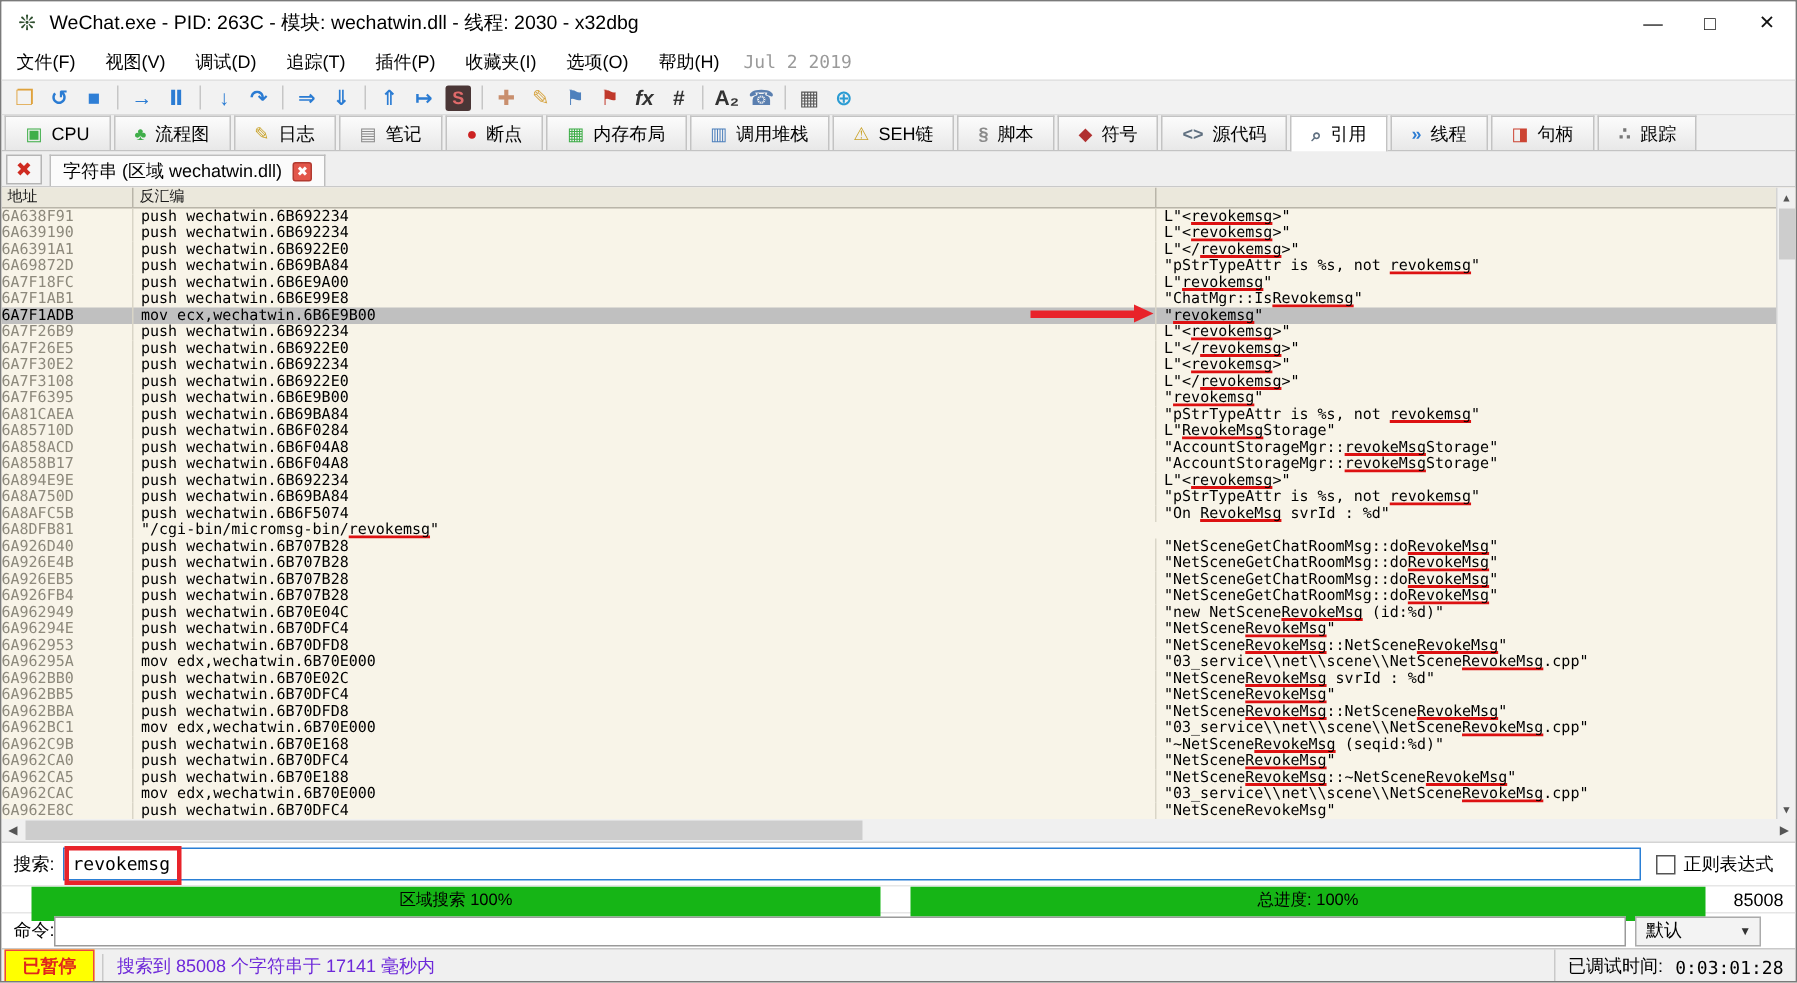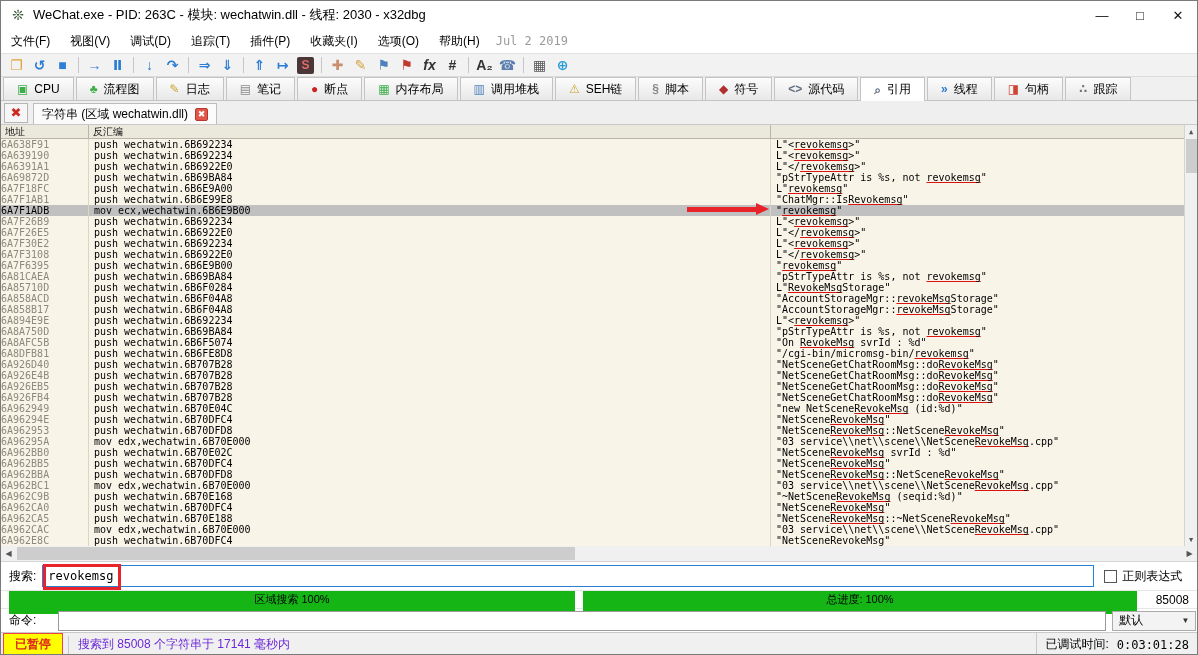--- a/index.html
+++ b/index.html
@@ -67,28 +67,28 @@
 
   
   .searchrow { height:29px; display:flex; align-items:center; background:#fff; padding-left:8px; font-size:12px; position:relative; border-bottom:1px solid #e6e6e6; }
   .searchrow label { margin-right:6px; }
   .search-input { width:1052px; height:22px; border:1px solid #2a7fd5; font-family:"DejaVu Sans Mono",monospace; font-size:12px; padding-left:5px; outline:none; }
   .regex-wrap { display:flex; align-items:center; margin-left:10px; }
   .cb { width:13px; height:13px; border:1px solid #555; background:#fff; margin-right:5px; flex:none; }
 
   
   .progressrow { height:17px; display:flex; align-items:center; background:#fff; padding:0 8px; }
-  .pbar { height:29px; background:#16b516; color:#000; display:flex; align-items:center; justify-content:center; font-size:11px; }
+  .pbar { height:29px; background:#16b516; color:#000; display:flex; align-items:center; justify-content:center; font-size:11px;margin-left:12px; }
   .pbar.range { width:566px; flex:none; margin-right:8px; }
   .pbar.total { flex:1; }
   .pcount { width:52px; text-align:right; font-size:12px; color:#000; flex:none; }
 
   
   .commandrow { height:24px; display:flex; align-items:center; background:#fff; padding-left:8px; font-size:12px; border-top:1px solid #e6e6e6; }
-  .commandrow label { margin-right:22px; }
+  .commandrow label { margin-right:0; }
   .cmd-input { width:1048px; height:20px; border:1px solid #9a9a9a; font-family:"DejaVu Sans Mono",monospace; font-size:12px; padding-left:4px; }
   .profile { margin-left:6px; width:84px; height:20px; border:1px solid #ababab; background:#f3f3f3; display:flex; align-items:center; padding:0 6px; }
   .profile .pv { flex:1; }
   .profile .pa { font-size:8px; color:#333; }
 
   
   .statusbar { height:24px; background:#f0f0f0; border-top:1px solid #c9c9c9; display:flex; align-items:center; font-size:12px; }
   .state-chip { background:#ffff00; color:#e0261c; font-weight:bold; padding:2px 11px; margin:0 2px; border:1px solid #ef4444; }
   .sb-sep { width:1px; height:18px; background:#c9c9c9; margin:0 3px; flex:none; }
   .sb-msg { padding-left:6px; color:#6d28d9; flex:1; }
@@ -329,21 +329,20 @@
           <span class="cell dis col-dis">push wechatwin.6B69BA84</span>
           <span class="cell str col-str"><span>"pStrTypeAttr is %s, not </span><span class="hl">revokemsg</span><span>"</span></span>
         </div>
         <div class="trow">
           <span class="cell addr col-addr">6A8AFC5B</span>
           <span class="cell dis col-dis">push wechatwin.6B6F5074</span>
           <span class="cell str col-str"><span>"On </span><span class="hl">RevokeMsg</span><span> svrId : %d"</span></span>
         </div>
         <div class="trow">
           <span class="cell addr col-addr">6A8DFB81</span>
-          <span class="cell dis col-dis">push wechatwin.6B6FE8D8</span>
           <span class="cell str col-str"><span>"/cgi-bin/micromsg-bin/</span><span class="hl">revokemsg</span><span>"</span></span>
         </div>
         <div class="trow">
           <span class="cell addr col-addr">6A926D40</span>
           <span class="cell dis col-dis">push wechatwin.6B707B28</span>
           <span class="cell str col-str"><span>"NetSceneGetChatRoomMsg::do</span><span class="hl">RevokeMsg</span><span>"</span></span>
         </div>
         <div class="trow">
           <span class="cell addr col-addr">6A926E4B</span>
           <span class="cell dis col-dis">push wechatwin.6B707B28</span>

